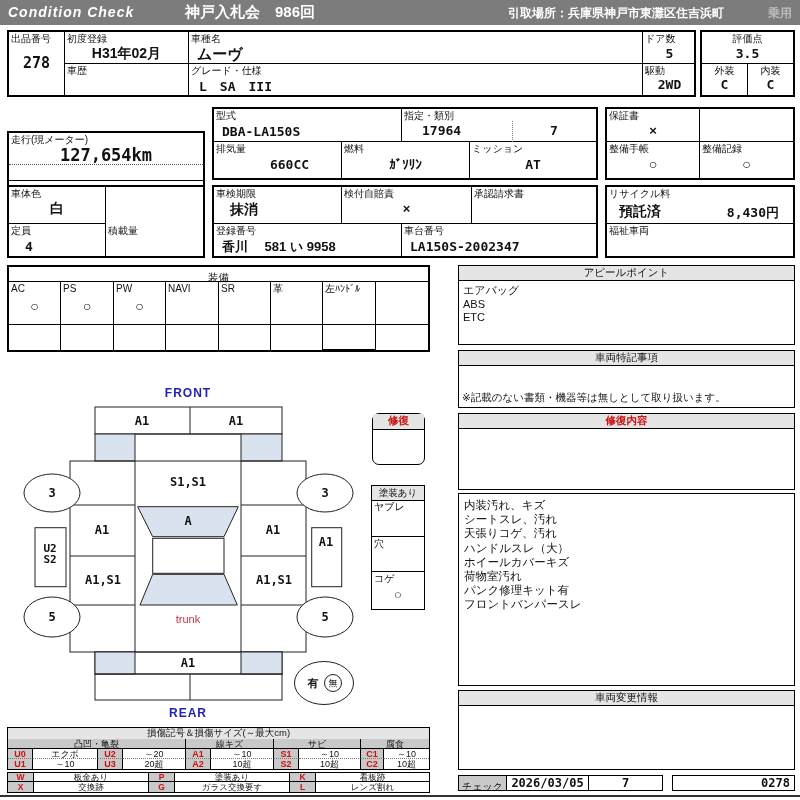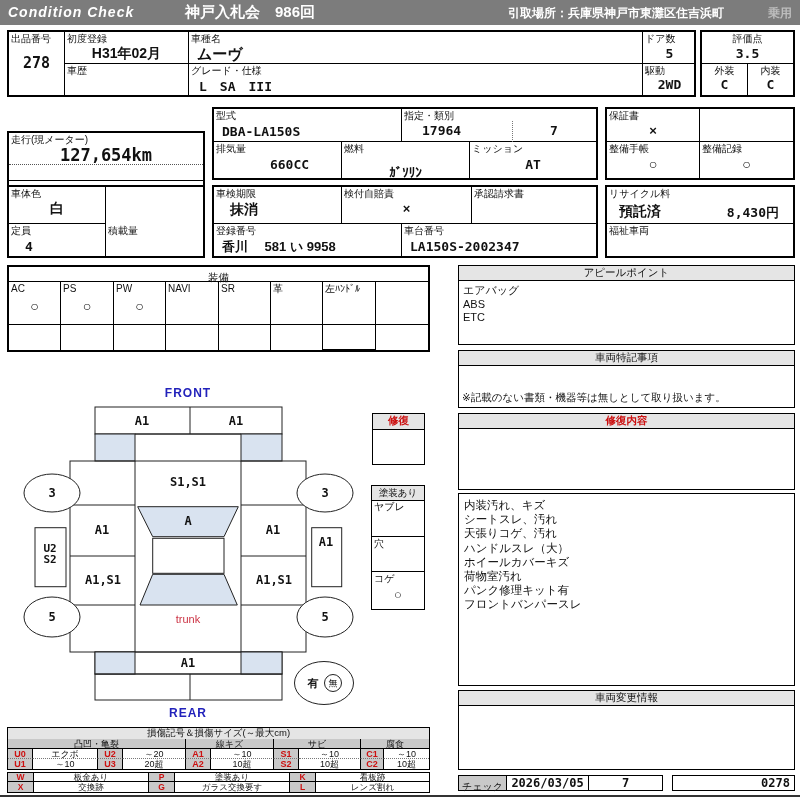--- a/index.html
+++ b/index.html
@@ -116,21 +116,21 @@
     <span class="val" style="position:absolute;left:148px;top:14px;">7</span>
   </div>
   <div class="cell br" style="left:0;top:33px;width:128px;height:36px;">
     <span class="lbl">排気量</span>
     <div class="ctr" style="height:18px;margin-left:24px;">
         <span class="val">660CC</span>
       </div>
   </div>
   <div class="cell br" style="left:128px;top:33px;width:128px;height:36px;">
     <span class="lbl">燃料</span>
-    <div class="ctr" style="height:18px;margin-top:8px;">
+    <div class="ctr" style="height:18px;">
         <span class="valjp">ｶﾞｿﾘﾝ</span>
       </div>
   </div>
   <div class="cell" style="left:256px;top:33px;width:126px;height:36px;">
     <span class="lbl">ミッション</span>
     <div class="ctr" style="height:18px;">
         <span class="val">AT</span>
       </div>
   </div>
 </div>
@@ -359,21 +359,21 @@
   <span class="dtxt" style="left:326px;top:157px;">A1</span>
   <span class="dtxt" style="left:52px;top:108px;">3</span>
   <span class="dtxt" style="left:325px;top:108px;">3</span>
   <span class="dtxt" style="left:52px;top:232px;">5</span>
   <span class="dtxt" style="left:325px;top:232px;">5</span>
   <span class="dtxt djp" style="left:188px;top:234px;color:#cc3344;font-size:11px;font-weight:normal;">trunk</span>
   <span class="dtxt" style="left:188px;top:278px;">A1</span>
   <span class="dtxt djp" style="left:313px;top:298px;font-size:11px;">有</span>
   <span class="dtxt djp" style="left:333px;top:298px;font-size:9px;font-weight:normal;">無</span>
 
-  <div class="panel" style="left:372px;top:28px;width:53px;height:52px;">
+  <div class="panel" style="left:372px;top:28px;width:53px;height:52px;border-radius:7px;">
     <div class="hdrbar" style="color:#cc1111;font-weight:bold;height:15px;">修復</div>
   </div>
 
   <div class="panel" style="left:371px;top:100px;width:54px;height:125px;">
     <div class="hdrbar" style="font-size:9.5px;height:14px;line-height:13px;">塗装あり</div>
     <div class="cell bb" style="left:0;top:14px;width:52px;height:37px;">
       <span class="lbl">ヤブレ</span>
       <div class="ctr" style="height:18px;font-size:13px;font-weight:bold;"></div>
     </div>
     <div class="cell bb" style="left:0;top:51px;width:52px;height:35px;">

